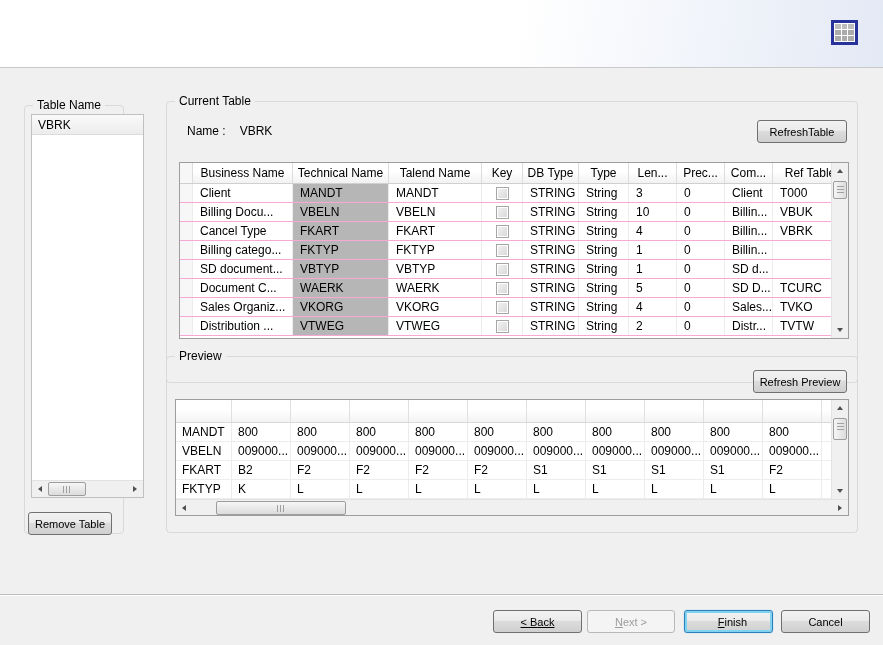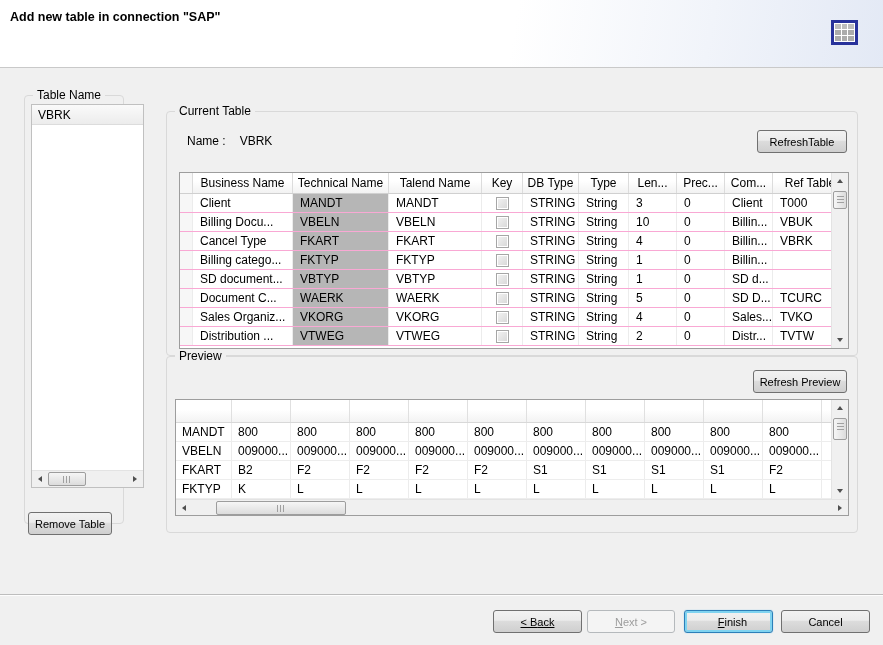--- a/index.html
+++ b/index.html
@@ -23,22 +23,22 @@
     display:grid; grid-template-columns:repeat(3,1fr); grid-template-rows:5px 1fr 1fr;
     gap:1px; padding:1px;
   }
   .table-icon span { background:#ababab; }
   .table-icon span.hdr { background:#bdbdbd; }
 
   
   .groupbox { position:absolute; border:1px solid #d9d9d9; border-radius:4px; }
   .gb-label { position:absolute; top:-8px; left:8px; background:#f0f0f0; padding:0 4px; white-space:nowrap; }
 
-  .tn-group { left:24px; top:95px; width:100px; height:429px; }
-  .ct-group { left:166px; top:111px; width:692px; height:245px; }
+  .tn-group { left:24px; top:105px; width:100px; height:429px; }
+  .ct-group { left:166px; top:101px; width:692px; height:282px; }
   .pv-group { left:166px; top:356px; width:692px; height:177px; }
 
   
   .btn {
     position:absolute; height:23px;
     border:1px solid #707070; border-radius:3px;
     background:linear-gradient(to bottom,#f2f2f2 0%,#ebebeb 45%,#dddddd 46%,#cfcfcf 100%);
     font-family:"Liberation Sans", sans-serif; font-size:11px; color:#000;
     text-align:center; line-height:20px; cursor:default;
   }
@@ -149,21 +149,20 @@
   .bottom-sep { position:absolute; left:0; top:594px; width:883px; height:2px;
     background:linear-gradient(to bottom,#bdbdbd 50%,#fdfdfd 50%); }
   u { text-decoration:underline; }
 </style>
 </head>
 <body>
 
 <div>
 
   <div class="header">
-    <div class="title">Add new table in connection "SAP"</div>
     <div class="table-icon">
       <span class="hdr"></span>
         <span class="hdr"></span>
         <span class="hdr"></span>
       <span></span>
         <span></span>
         <span></span>
       <span></span>
         <span></span>
         <span></span>

